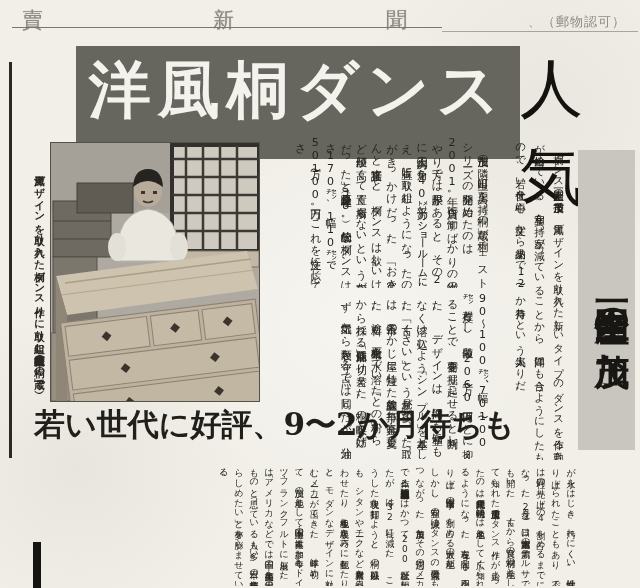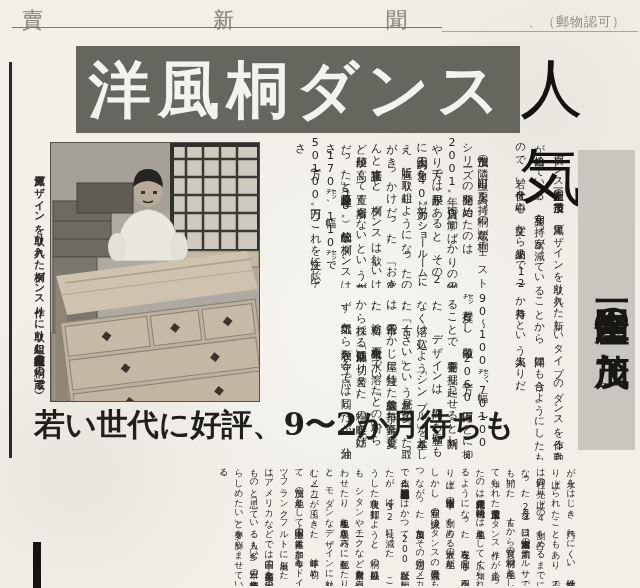--- a/index.html
+++ b/index.html
@@ -48,21 +48,21 @@
 
   <div class="abs mast-char" style="left:22px;top:6px;">賣</div>
   <div class="abs mast-char" style="left:213px;top:6px;">新</div>
   <div class="abs mast-char" style="left:386px;top:6px;">聞</div>
   <div class="abs mast-line" style="left:12px;top:27px;width:430px;"></div>
   <div class="abs mast-line" style="left:442px;top:31px;width:196px;opacity:.6;"></div>
   <div class="abs mast-note" style="left:528px;top:13px;">、（郵物認可）</div>
 
   <div class="abs left-rule" style="left:9px;top:62px;height:396px;"></div>
 
-  <div class="abs hl-box" style="left:76px;top:46px;width:444px;height:87px;">洋風桐ダンス</div>
+  <div class="abs hl-box" style="left:76px;top:46px;width:444px;height:113px;">洋風桐ダンス</div>
   <div class="abs hl-plain" style="left:520px;top:45px;">人気</div>
 
   <div class="abs vtext caption" style="left:14px;top:168px;width:34px;height:244px;">洋風デザインを取り入れた桐ダンス作りに取り組む桑原社長（田上町の「桐の蔵」で）</div>
 
   <figure class="abs photo-frame" style="left:50px;top:142px;width:208px;height:258px;">
     <svg width="208" height="258" viewBox="0 0 208 258">
 
       <rect x="0" y="0" width="208" height="258" fill="#aeaaa1"></rect>
       <rect x="0" y="0" width="208" height="70" fill="#a5a198"></rect>
 

